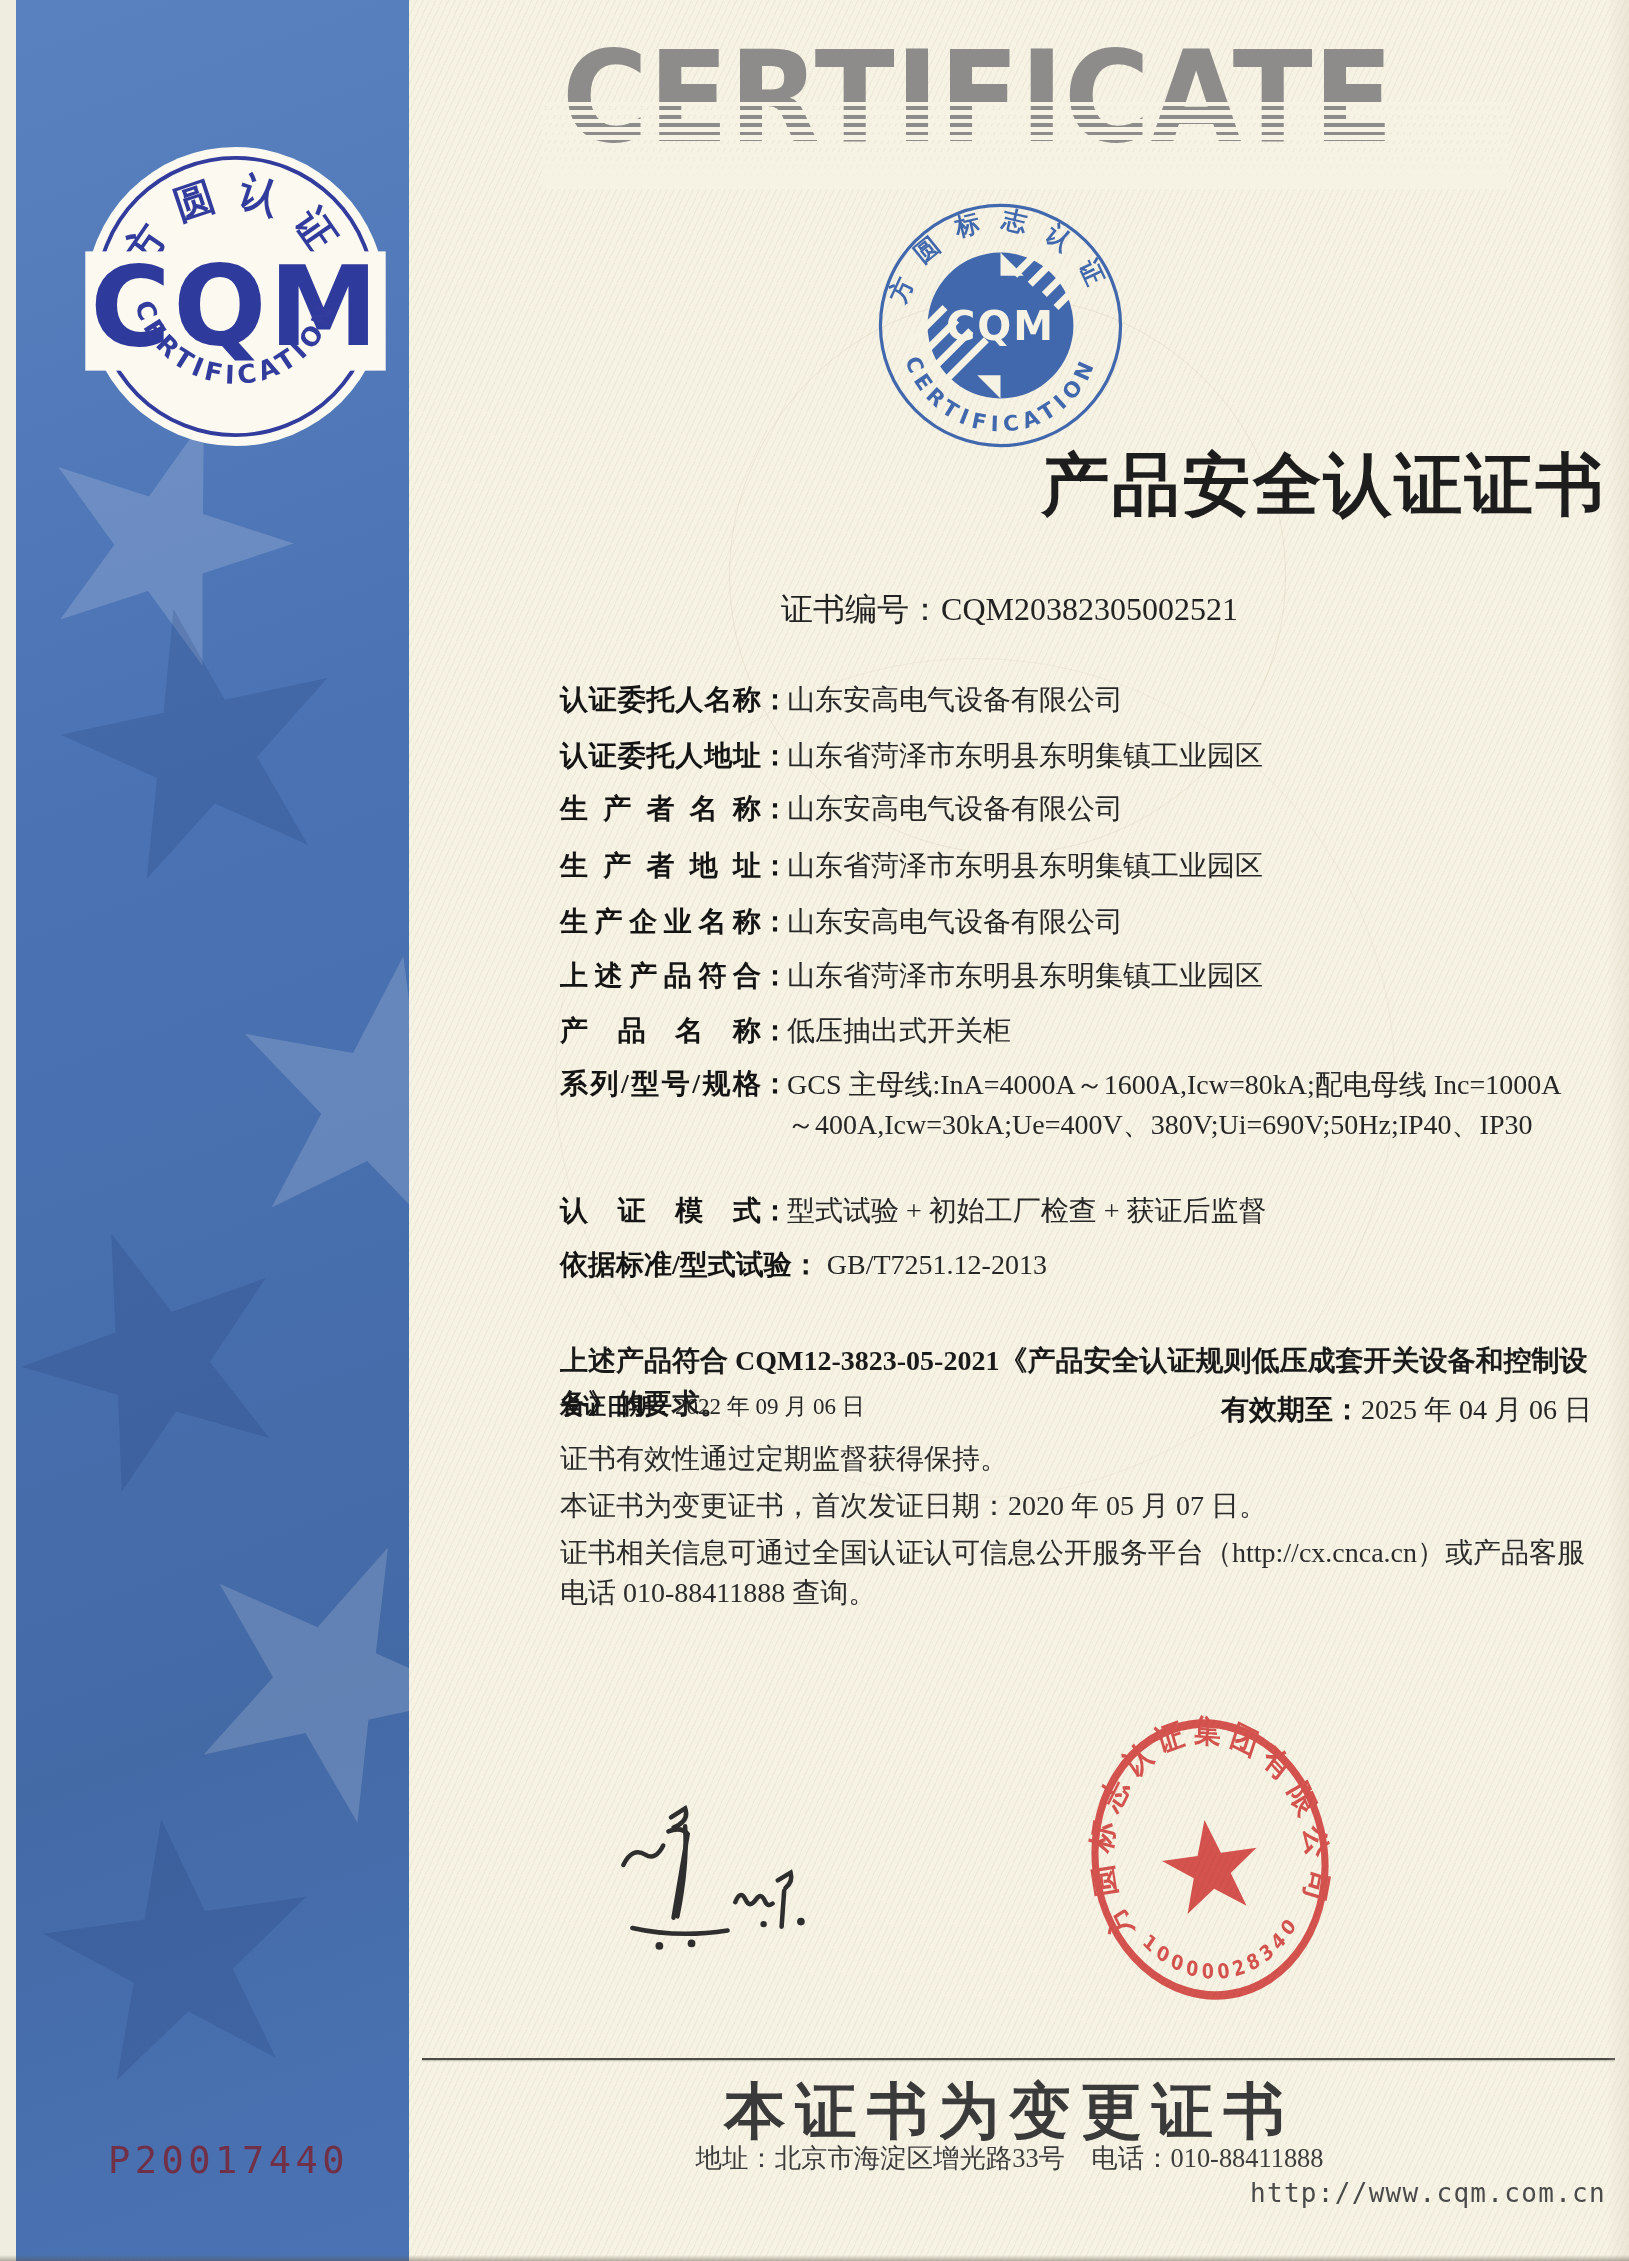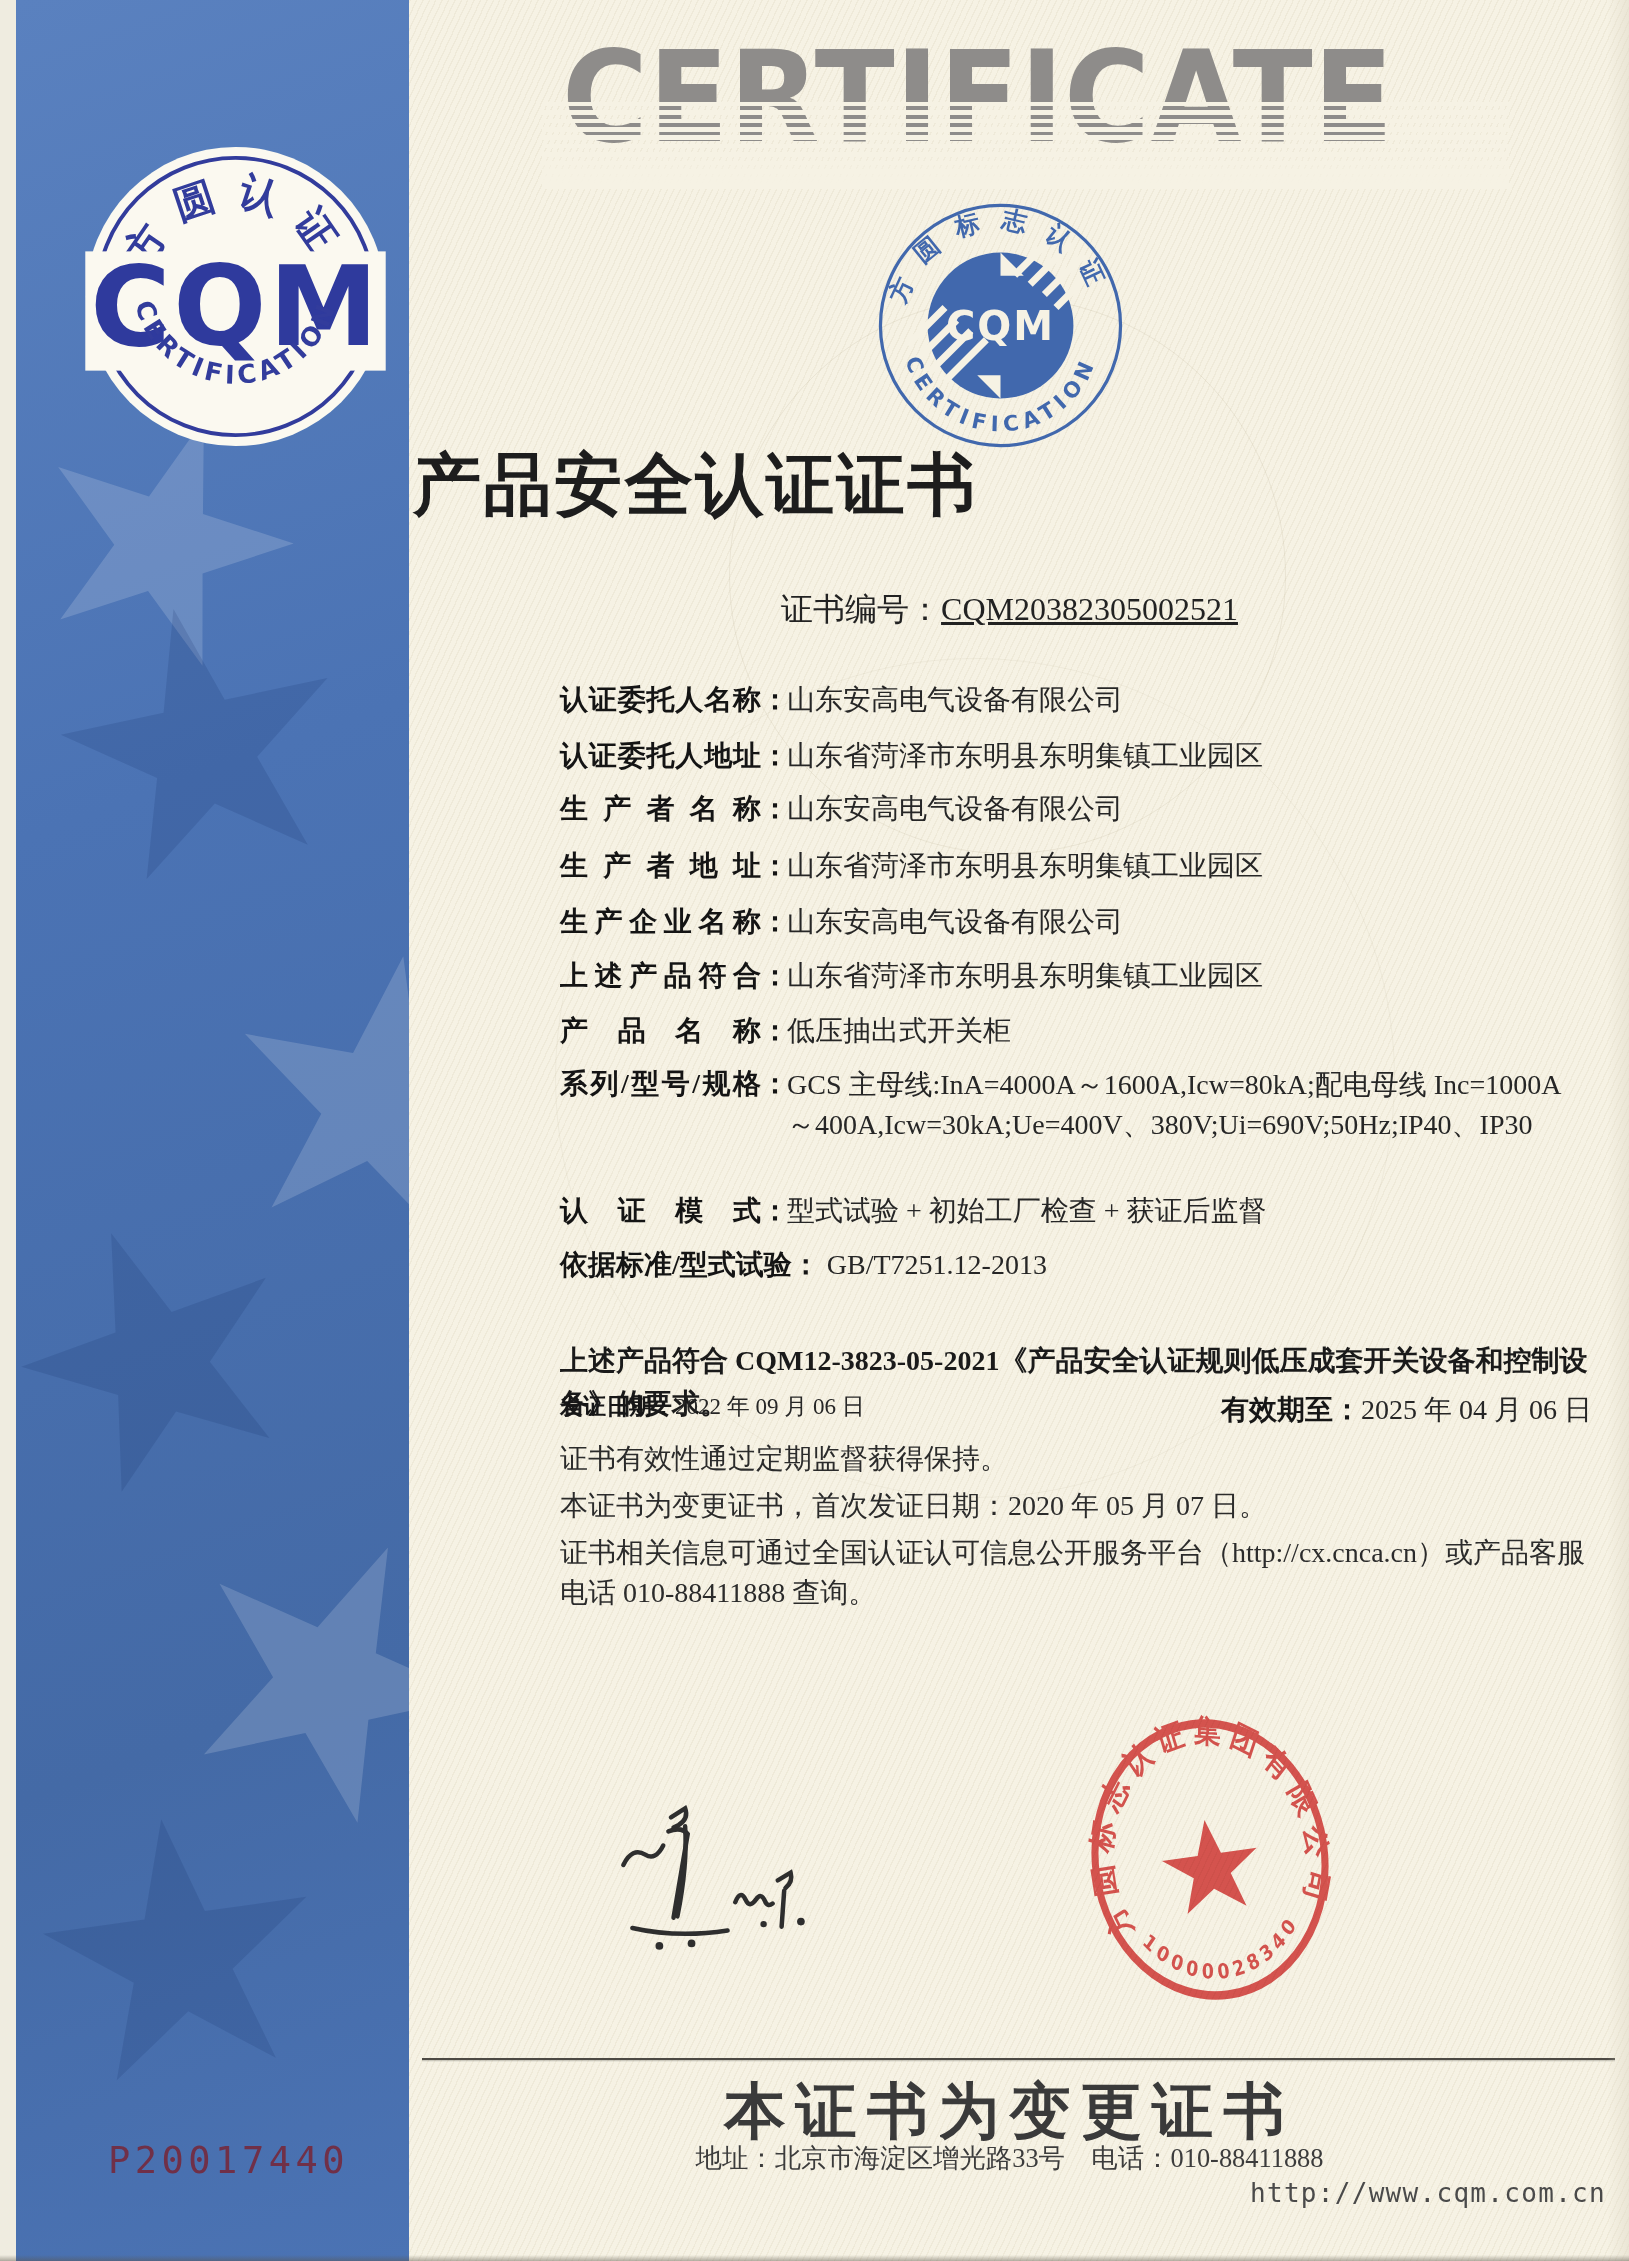--- a/index.html
+++ b/index.html
@@ -50,21 +50,21 @@
   .cert-header-fade{
     left:542px;top:150px;width:967px;height:39px;
     background:linear-gradient(to bottom,rgba(246,242,228,0),#f6f2e4 85%);
   }
   
   .wm-ring{border-radius:50%;border:1.9px solid rgba(170,158,125,0.16);}
   
   .emblem{left:874px;top:199px;width:253px;height:253px;}
   
   .doc-title{
-    left:413px;top:440px;width:1193px;text-align:left;
+    left:413px;top:440px;width:1193px;text-align:right;
     font-size:68px;font-weight:700;color:#1d1d1d;letter-spacing:2.6px;white-space:nowrap;
   }
   .cert-no-row{
     left:413px;top:588px;width:1193px;text-align:center;
     font-size:32px;color:#222;white-space:nowrap;
   }
   
   .frow{left:560px;width:1038px;font-size:28px;color:#262626;line-height:37px;}
   .frow .lbl{
     display:inline-block;width:201px;font-weight:700;color:#141414;
@@ -161,21 +161,21 @@
       <textPath href="#eTop" startOffset="50%" text-anchor="middle">方圆标志认证</textPath>
     </text>
     <path id="eBot" d="M 42,206 A 154,154 0 0 0 350,206" fill="none"></path>
     <text font-family="DejaVu Sans, sans-serif" font-size="33" font-weight="600" fill="#4168ad" letter-spacing="9">
       <textPath href="#eBot" startOffset="50%" text-anchor="middle">CERTIFICATION</textPath>
     </text>
   </svg>
 
   <div class="abs doc-title">产品安全认证证书</div>
   <div class="abs cert-no-row">
-    <span>证书编号：</span><span style="font-family:'Liberation Serif',serif;text-decoration:underline;">CQM20382305002521</span>
+    <span>证书编号：</span><span style="font-family:'Liberation Serif',serif;">CQM20382305002521</span>
   </div>
 
   <div class="abs frow" style="top:681px;">
     <span class="lbl">认证委托人名称</span><span class="colon">：</span><span class="val">山东安高电气设备有限公司</span>
   </div>
   <div class="abs frow" style="top:737px;">
     <span class="lbl">认证委托人地址</span><span class="colon">：</span><span class="val">山东省菏泽市东明县东明集镇工业园区</span>
   </div>
   <div class="abs frow" style="top:790px;">
     <span class="lbl">生产者名称</span><span class="colon">：</span><span class="val">山东安高电气设备有限公司</span>

